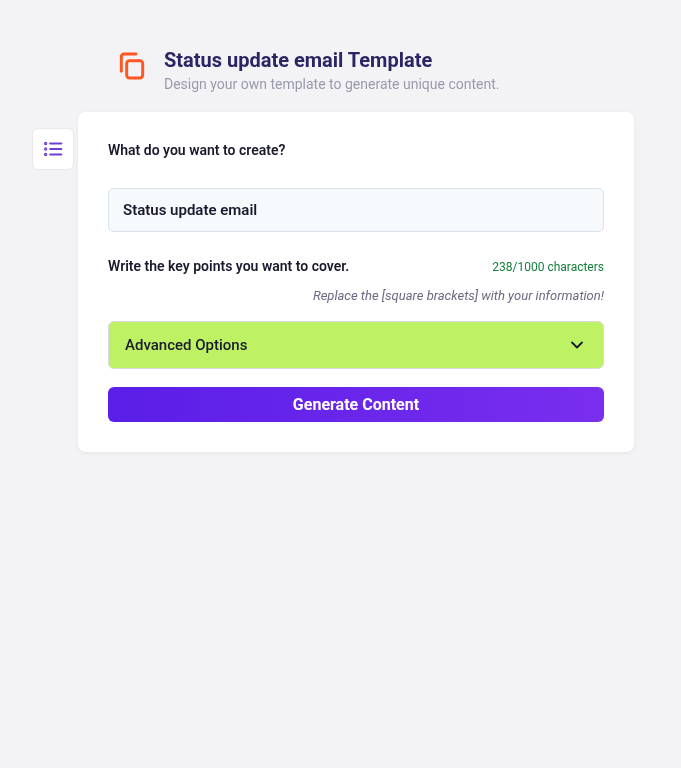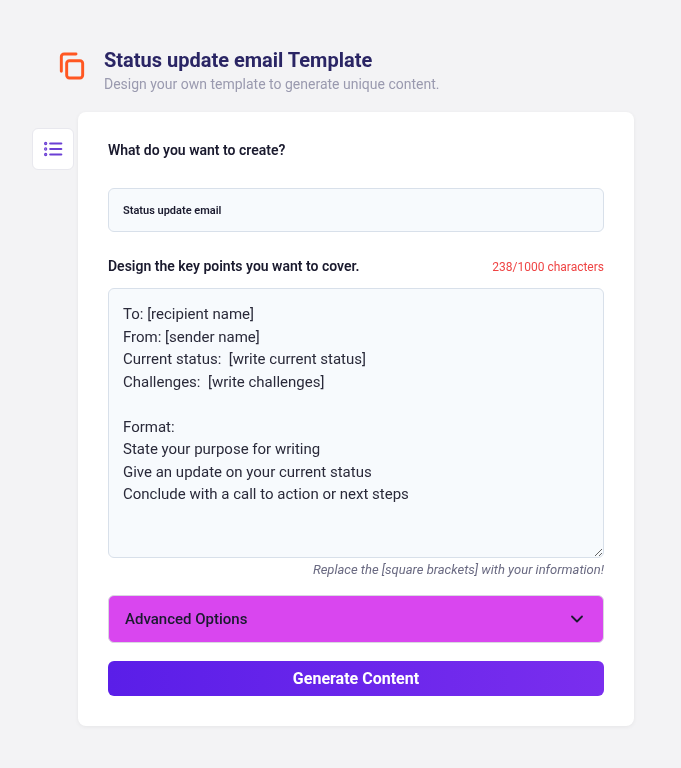--- a/index.html
+++ b/index.html
@@ -10,21 +10,21 @@
     body {
       font-family: -apple-system, BlinkMacSystemFont, "Segoe UI", Roboto, sans-serif;
       background: #f3f3f5;
       width: 681px;
       height: 768px;
       overflow: hidden;
     }
     .header {
       display: flex;
       align-items: flex-start;
-      padding: 48px 0 0 56px;
+      padding: 48px 0 0 116px;
       gap: 16px;
     }
     .header-icon {
       width: 32px;
       height: 32px;
       color: #ff5722;
       flex-shrink: 0;
       margin-top: 2px;
     }
     .header-text h1 {
@@ -75,27 +75,27 @@
       display: block;
     }
     .label-row {
       display: flex;
       justify-content: space-between;
       align-items: baseline;
       margin-bottom: 14px;
     }
     .char-count {
       font-size: 12px;
-      color: #ef4444;
+      color: #15803d;
     }
     .input-text {
       width: 100%;
       height: 44px;
       padding: 0 14px;
-      font-size: 11px;
+      font-size: 15px;
       font-weight: 600;
       color: #1a1a2e;
       background: #f7fafd;
       border: 1px solid #d8e0ea;
       border-radius: 6px;
       margin-bottom: 26px;
       font-family: inherit;
     }
     .textarea {
       width: 100%;
@@ -114,21 +114,21 @@
       font-size: 13px;
       font-style: italic;
       color: #6a6a82;
       text-align: right;
       margin-bottom: 18px;
     }
     .advanced {
       width: 100%;
       height: 48px;
       padding: 0 16px;
-      background: #d946ef;
+      background: #bef264;
       border: 1px solid #d8d8e0;
       border-radius: 6px;
       display: flex;
       align-items: center;
       justify-content: space-between;
       cursor: pointer;
       font-size: 15px;
       font-weight: 500;
       color: #1a1a2e;
       margin-bottom: 18px;
@@ -175,32 +175,23 @@
     <line x1="9" y1="12" x2="21" y2="12"></line>
     <line x1="9" y1="18" x2="21" y2="18"></line>
   </svg>
 </div>
 
 <div class="card">
   <label class="label">What do you want to create?</label>
   <input class="input-text" type="text" value="Status update email" style="">
 
   <div class="label-row">
-    <label class="label" style="margin-bottom:0">Design the key points you want to cover.</label>
+    <label class="label" style="margin-bottom:0">Write the key points you want to cover.</label>
     <span class="char-count">238/1000 characters</span>
   </div>
-  <textarea class="textarea" style="">To: [recipient name]
-From: [sender name]
-Current status:  [write current status]
-Challenges:  [write challenges]
-
-Format:
-State your purpose for writing
-Give an update on your current status
-Conclude with a call to action or next steps</textarea>
   <div class="hint">Replace the [square brackets] with your information!</div>
 
   <div class="advanced">
     <span>Advanced Options</span>
     <svg viewBox="0 0 24 24" fill="none" stroke="currentColor" stroke-width="2.2" stroke-linecap="round" stroke-linejoin="round">
       <polyline points="6 9 12 15 18 9"></polyline>
     </svg>
   </div>
 
   <button class="generate-btn">Generate Content</button>

